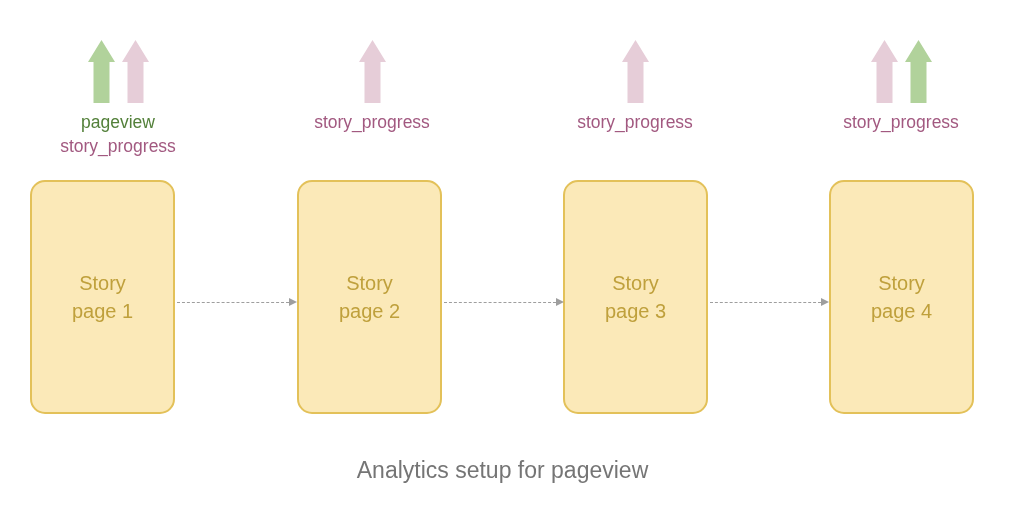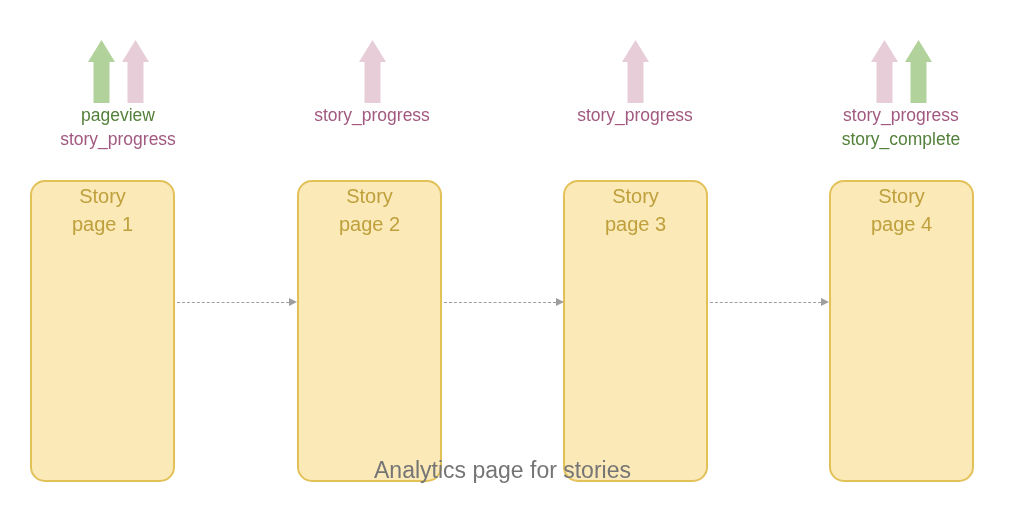--- a/index.html
+++ b/index.html
@@ -10,26 +10,27 @@
     background: #ffffff;
     overflow: hidden;
     font-family: "Liberation Sans", sans-serif;
   }
 
   
   .stage-box {
     position: absolute;
     top: 180px;
     width: 145px;
-    height: 302px;
+    height: 234px;
     box-sizing: border-box;
     background: var(--box-fill, #fbe9b8);
     border: 2px solid var(--box-border, #e3c159);
     border-radius: 15px;
     display: flex;
+    align-items: center;
     justify-content: center;
   }
   .box-label {
     color: var(--box-text, #bfa03c);
     font-size: 20px;
     line-height: 28px;
     text-align: center;
     white-space: pre-line;
   }
 
@@ -58,21 +59,21 @@
     width: 220px;
     display: flex;
     flex-direction: column;
     align-items: center;
   }
   .arrow-row { display: flex; gap: 7px; height: 63px; }
   .block-arrow { width: 27px; height: 63px; }
   .block-arrow.green path { fill: var(--arrow-green, #b1d29b); }
   .block-arrow.pink  path { fill: var(--arrow-pink,  #e6cdd8); }
 
-  .event-labels { margin-top: 0; text-align: center; }
+  .event-labels { margin-top: 7px; text-align: center; }
   .event-label { font-size: 17.5px; line-height: 24px; }
   .event-label.green { color: var(--label-green, #53803a); }
   .event-label.pink  { color: var(--label-pink,  #a25980); text-align: center; }
 
   
   .diagram-title {
     position: absolute;
     top: 457px;
     left: 0;
     width: 1005px;
@@ -127,21 +128,20 @@
     <div class="arrow-row">
       <svg class="block-arrow pink" viewBox="0 0 27 63">
           <path d="M13.5 0 L27 22 L21.5 22 L21.5 63 L5.5 63 L5.5 22 L0 22 Z"></path>
         </svg>
       <svg class="block-arrow green" viewBox="0 0 27 63">
           <path d="M13.5 0 L27 22 L21.5 22 L21.5 63 L5.5 63 L5.5 22 L0 22 Z"></path>
         </svg>
     </div>
     <div class="event-labels">
       <div class="event-label pink">story_progress</div>
-      <div class="event-label green">story_complete</div>
     </div>
   </div>
 
   <div class="stage-box" style="left:30px">
     <div class="box-label">Story
 page 1</div>
   </div>
   <div class="stage-box" style="left:297px">
     <div class="box-label">Story
 page 2</div>
@@ -158,15 +158,15 @@
   <div class="connector" style="left:177px;width:112px">
     <div class="arrowhead"></div>
   </div>
   <div class="connector" style="left:444px;width:112px">
     <div class="arrowhead"></div>
   </div>
   <div class="connector" style="left:710px;width:111px">
     <div class="arrowhead"></div>
   </div>
 
-  <div class="diagram-title">Analytics page for stories</div>
+  <div class="diagram-title">Analytics setup for pageview</div>
 
 </div>
 
 </body></html>

